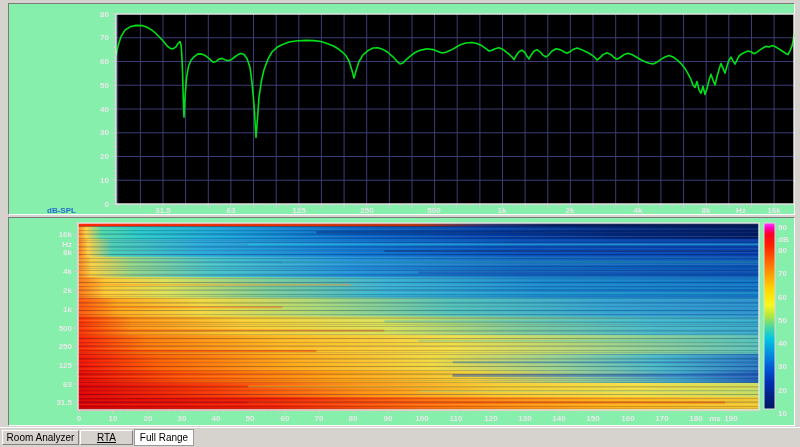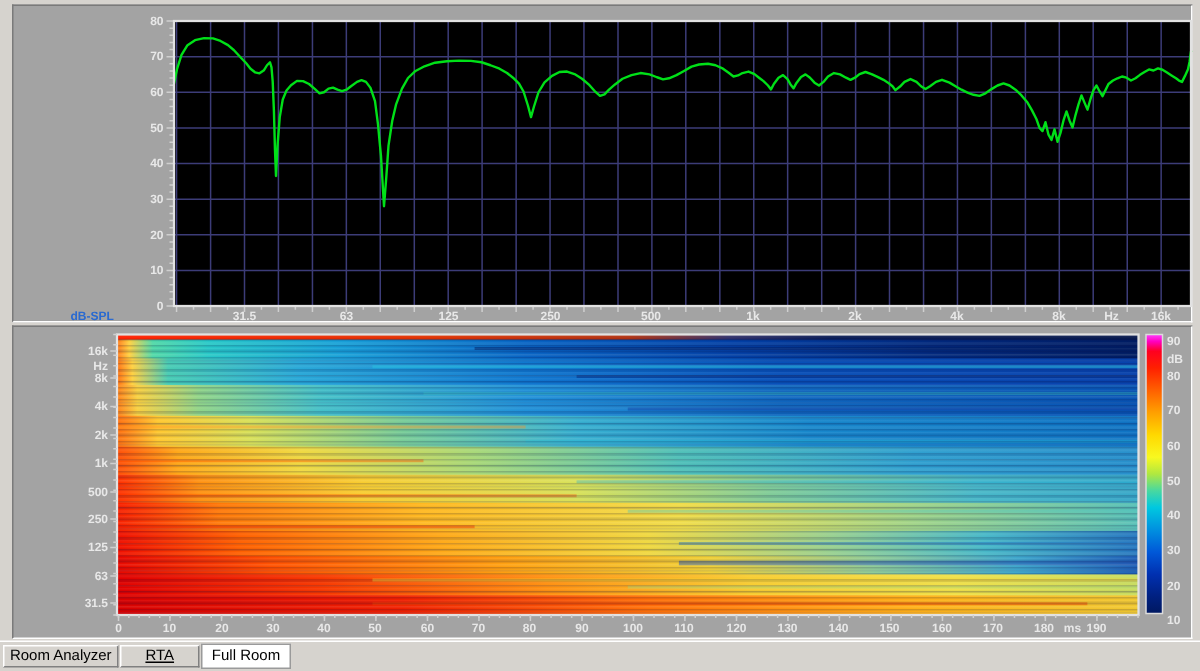--- a/index.html
+++ b/index.html
@@ -3,21 +3,21 @@
 <meta charset="utf-8">
 <style>
   * { box-sizing: border-box; }
   html,body { margin:0; padding:0; }
   body {
     width:800px; height:447px; position:relative; overflow:hidden;
     background:#d6d3ce;
     font-family:"Liberation Sans", sans-serif;
   }
   .panel {
-    position:absolute; background:#a3a3a3;
+    position:absolute; background:#86efac;
     border-top:1px solid #7a7a7a; border-left:1px solid #7a7a7a;
     border-bottom:1px solid #ffffff; border-right:1px solid #ffffff;
   }
   #rta-panel  { left:8px; top:3px;   width:787px; height:212px; }
   #spec-panel { left:8px; top:217px; width:787px; height:209px; }
   .panel > div { position:absolute; left:0; top:0; }
   svg text { font-family:"Liberation Sans", sans-serif; }
   #tabbar {
     position:absolute; left:0; top:427px; width:800px; height:20px;
     background:#d6d3ce; border-top:1px solid #ffffff;
@@ -594,14 +594,14 @@
           <text x="769" y="151">30</text>
           <text x="769" y="175">20</text>
           <text x="769" y="198">10</text>
         </g>
       </svg></div>
 </div>
 
 <div id="tabbar">
   <div class="tab" id="tab0">Room Analyzer</div>
   <div class="tab" id="tab1">RTA</div>
-  <div class="tab active" id="tab2">Full Room</div>
+  <div class="tab active" id="tab2">Full Range</div>
 </div>
 
 </body></html>

